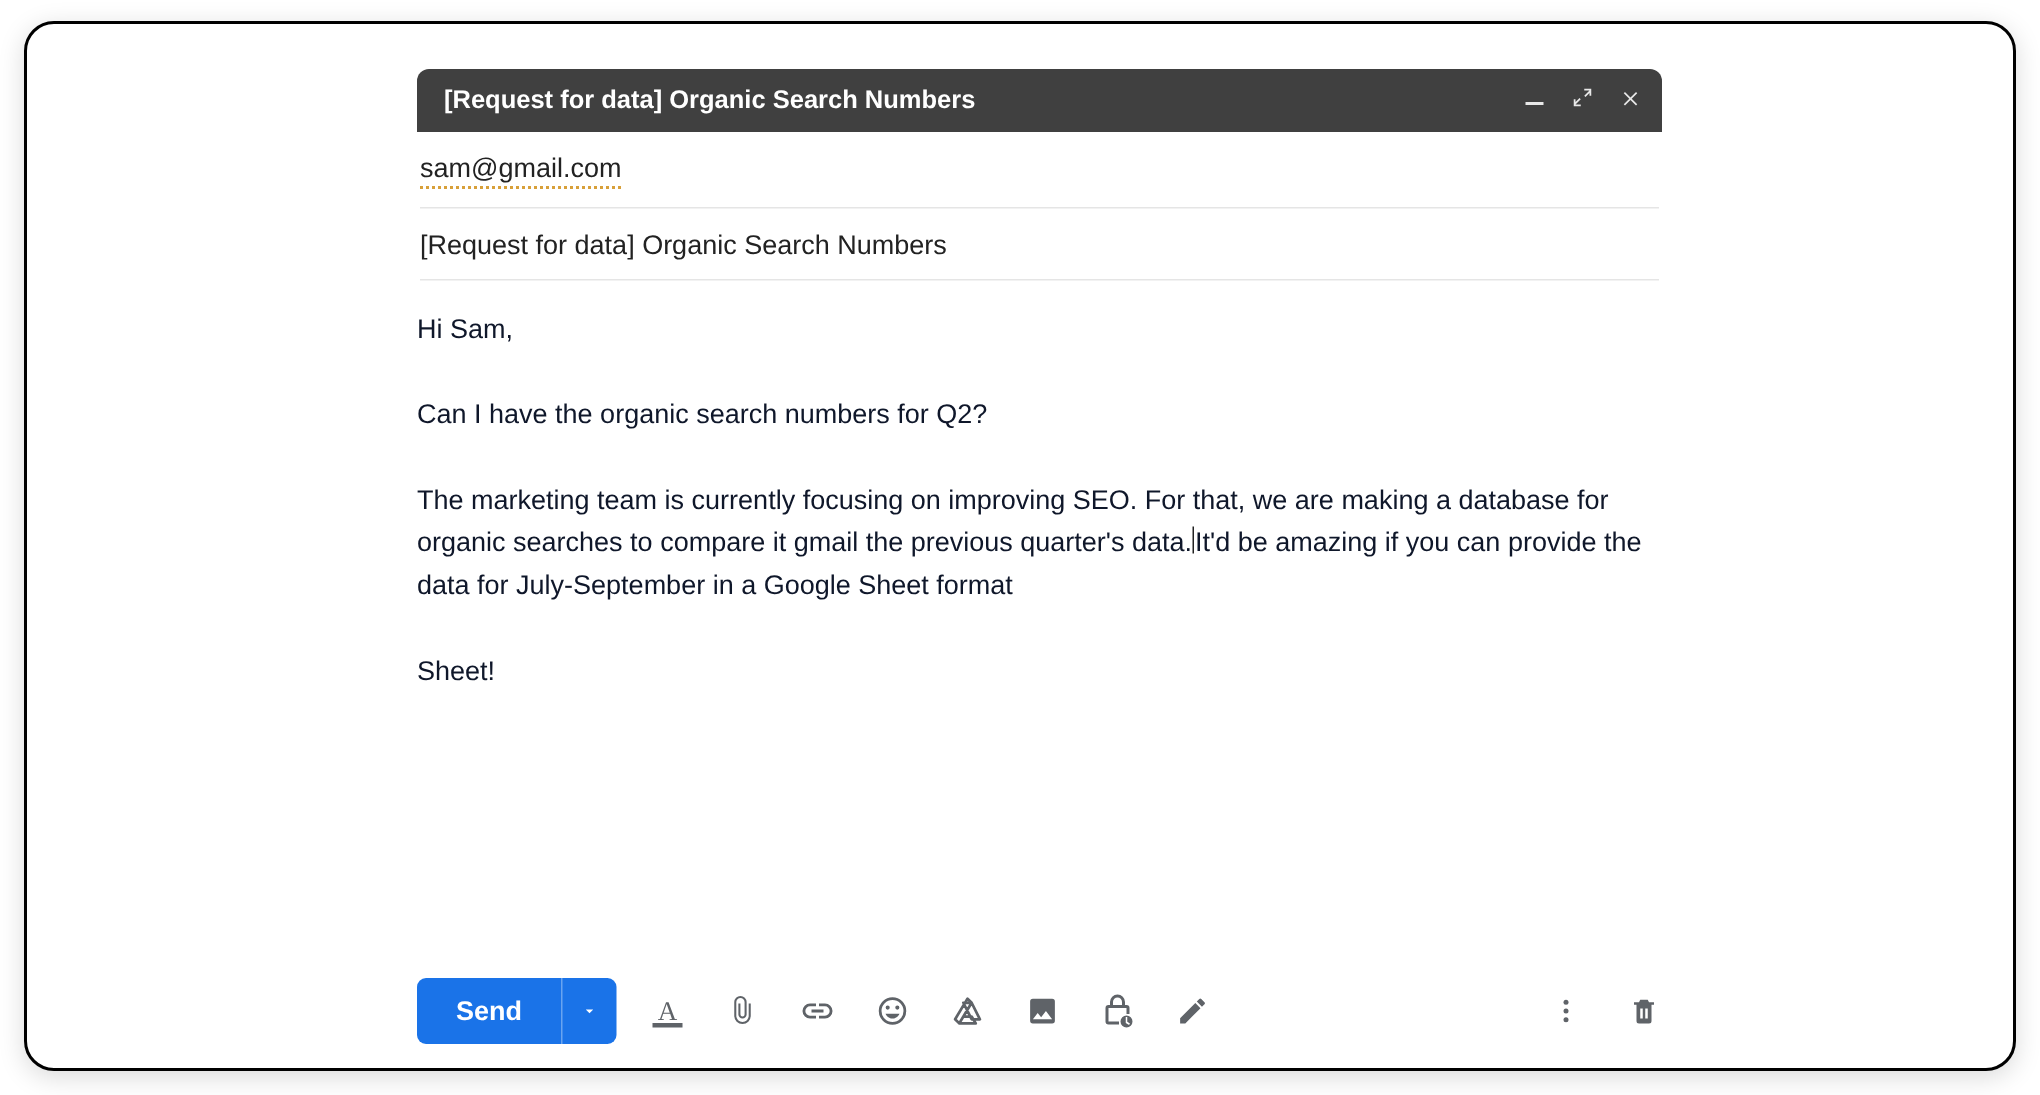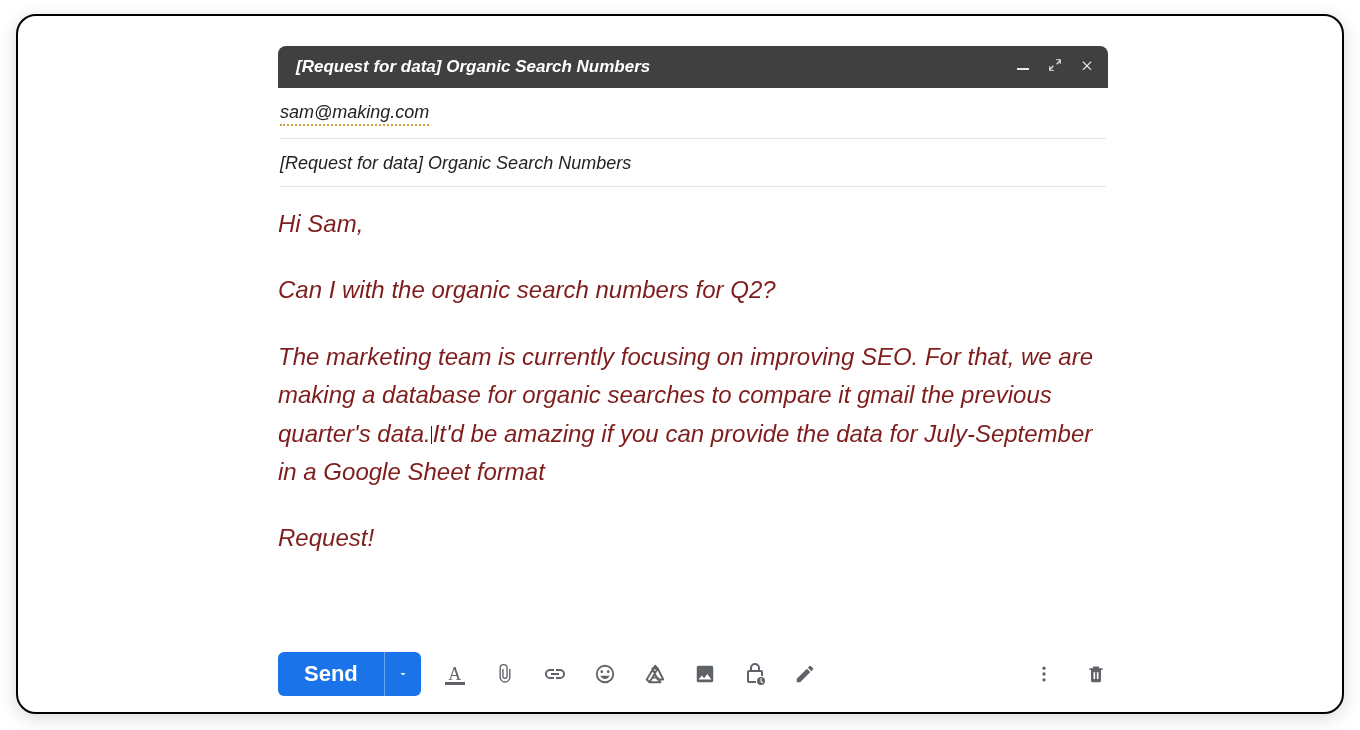--- a/index.html
+++ b/index.html
@@ -22,21 +22,20 @@
     overflow: hidden;
     box-shadow: 0 4px 18px rgba(0,0,0,0.15);
   }
 
   
   .compose {
     position: absolute;
     left: 260px;
     top: 30px;
     width: 830px;
-    font-style: italic;
   }
 
   .compose-header {
     background: #404040;
     color: #fff;
     height: 42px;
     display: flex;
     align-items: center;
     padding: 0 14px 0 18px;
     border-radius: 8px 8px 0 0;
@@ -64,22 +63,22 @@
     color: #222;
   }
   .to-row .recipient {
     display: inline-block;
     border-bottom: 2px dotted #d8a03a;
     padding-bottom: 1px;
   }
 
   .body-area {
     padding: 18px 0 0 0;
-    font-size: 24px;
-    color: #7f1d1d;
+    font-size: 18px;
+    color: #0f172a;
     line-height: 1.6;
     min-height: 430px;
   }
   .body-area p { margin: 0 0 28px 0; }
   .body-area .cursor-line {
     position: relative;
   }
   .text-cursor {
     display: inline-block;
     width: 1px;
@@ -105,21 +104,21 @@
     background: #1a73e8;
     border-radius: 6px;
     overflow: hidden;
     color: #fff;
     height: 44px;
   }
   .send-main {
     padding: 0 26px;
     display: flex;
     align-items: center;
-    font-size: 22px;
+    font-size: 18px;
     font-weight: 600;
     border-right: 1px solid rgba(255,255,255,0.35);
   }
   .send-more {
     width: 36px;
     display: flex;
     align-items: center;
     justify-content: center;
   }
   .send-more svg { fill: #fff; }
@@ -196,32 +195,32 @@
         <span title="Close">
           <svg width="14" height="14" viewBox="0 0 24 24">
               <path d="M18.3 5.71L12 12.01l-6.3-6.3L4.29 7.12l6.3 6.3-6.3 6.29 1.41 1.42 6.3-6.3 6.3 6.3 1.41-1.42-6.3-6.29 6.3-6.3z"></path>
             </svg>
         </span>
       </div>
     </div>
 
     <div class="fields">
       <div class="field-row to-row">
-        <span class="recipient">sam@making.com</span>
+        <span class="recipient">sam@gmail.com</span>
       </div>
       <div class="field-row">[Request for data] Organic Search Numbers</div>
     </div>
 
     <div class="body-area">
       <p>Hi Sam,</p>
-      <p>Can I with the organic search numbers for Q2?</p>
+      <p>Can I have the organic search numbers for Q2?</p>
       <p class="cursor-line">
         <span>The marketing team is currently focusing on improving SEO. For that, we are making a database for organic searches to compare it gmail the previous quarter's data.</span><span class="text-cursor"></span><span>It'd be amazing if you can provide the data for July-September in a Google Sheet format</span>
       </p>
-      <p>Request!</p>
+      <p>Sheet!</p>
     </div>
   </div>
 
   <div class="compose-footer">
     <div class="send-btn">
       <div class="send-main">Send</div>
       <div class="send-more">
         <svg width="12" height="12" viewBox="0 0 24 24">
             <path d="M7 10l5 5 5-5z"></path>
           </svg>

